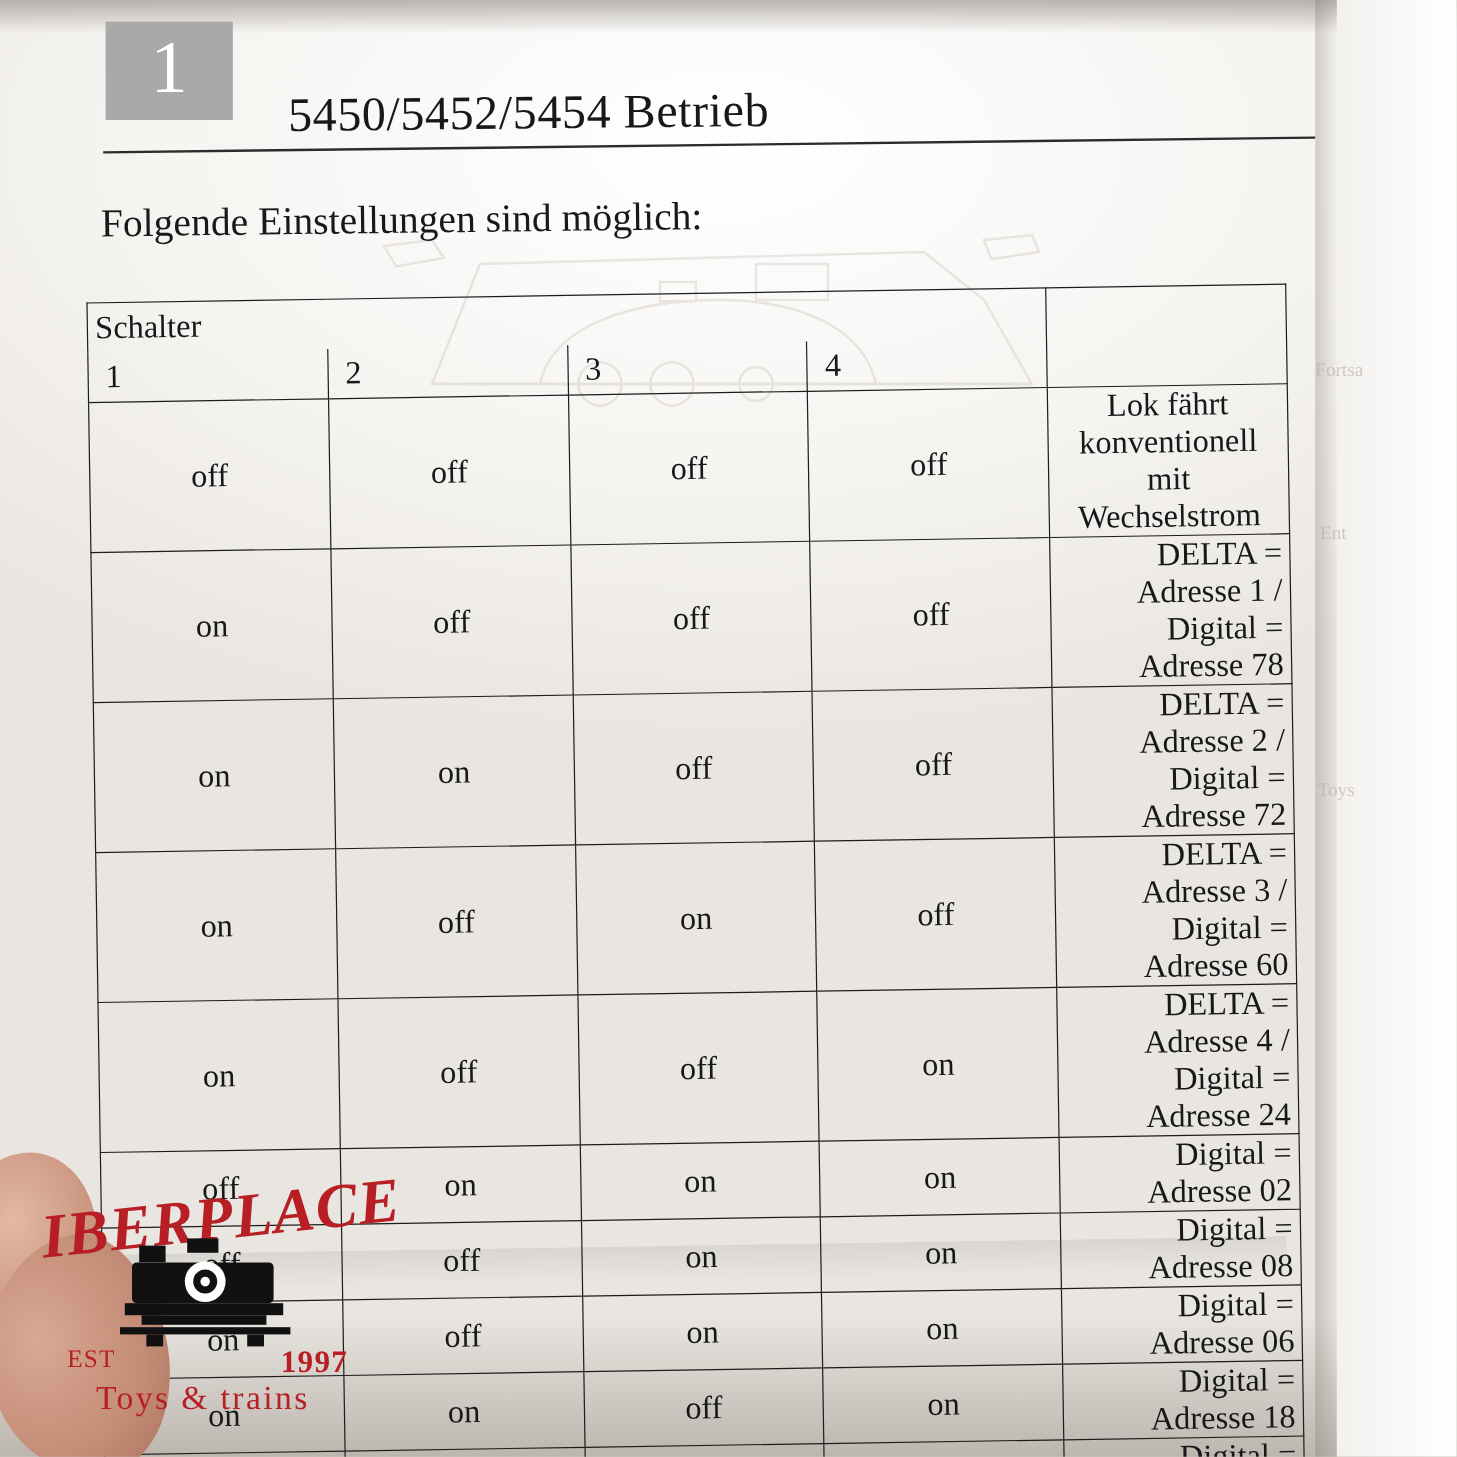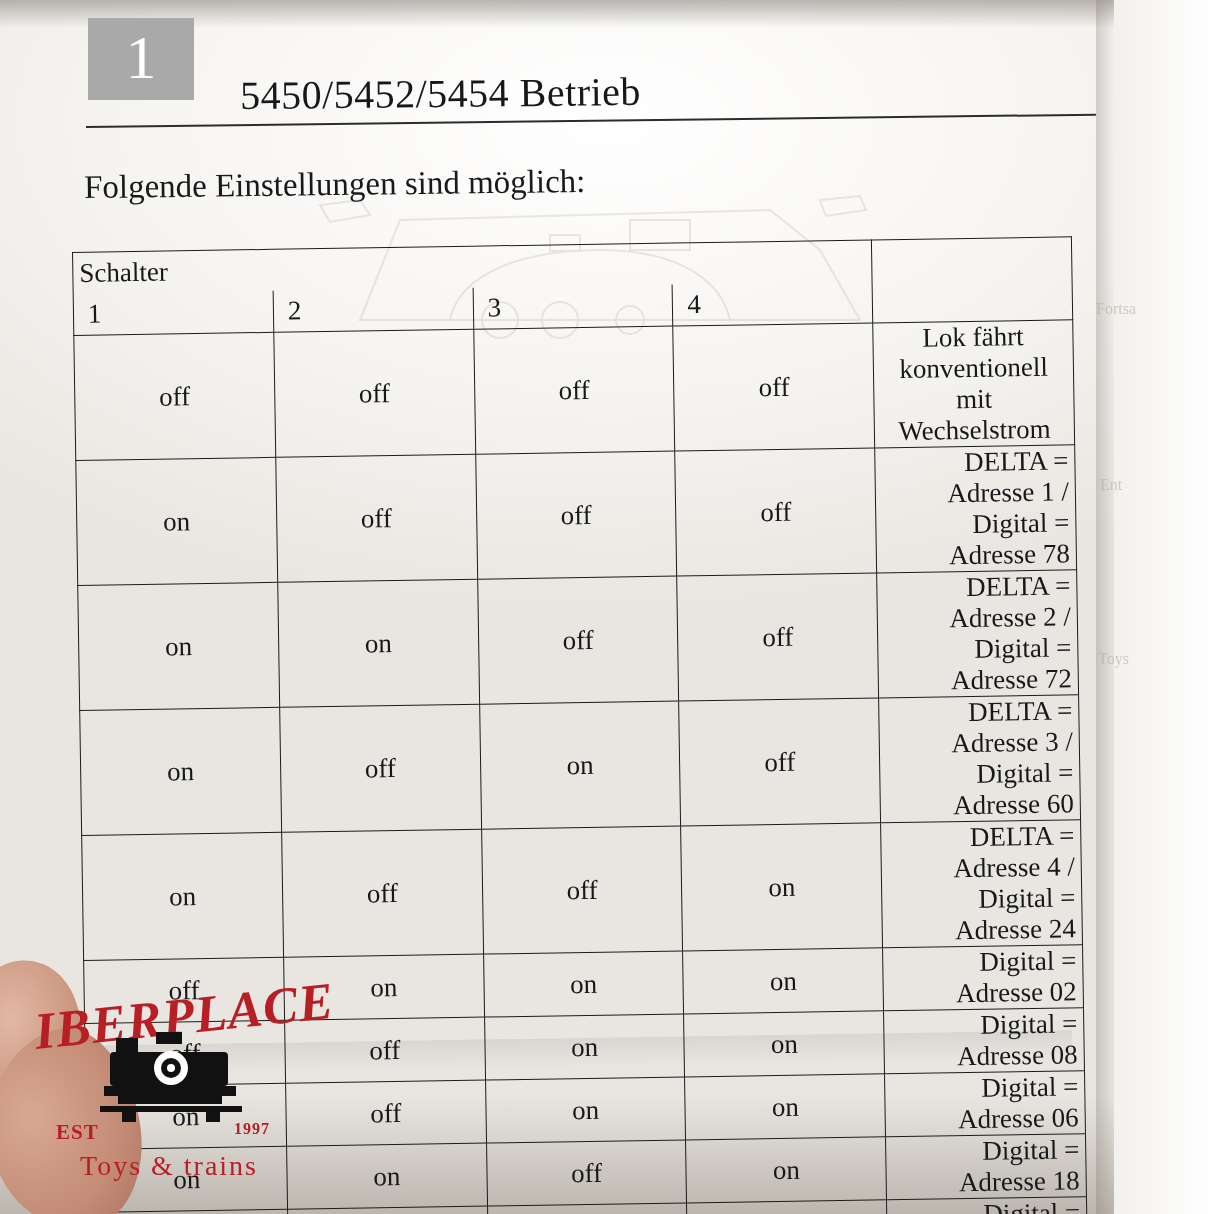--- a/index.html
+++ b/index.html
@@ -115,25 +115,25 @@
     position:absolute;left:34px;top:978px;width:270px;height:210px;
   }
   .logo .word{
     position:absolute;left:0;top:10px;width:270px;text-align:center;
     font-family:"Liberation Serif", serif;
     font-weight:bold;font-style:italic;
     font-size:52px;color:#b81f24;letter-spacing:1px;
     transform:rotate(-6deg);
   }
   .logo .est{
-    position:absolute;left:22px;top:142px;font-size:21px;font-weight:bold;color:#b81f24;
+    position:absolute;left:22px;top:142px;font-size:21px;font-weight:normal;color:#b81f24;
     letter-spacing:1px;
   }
   .logo .yr{
-    position:absolute;left:200px;top:142px;font-size:16px;font-weight:bold;color:#b81f24;
+    position:absolute;left:200px;top:142px;font-size:26px;font-weight:bold;color:#b81f24;
     letter-spacing:1px;
   }
   .logo .toys{
     position:absolute;left:0;top:172px;width:270px;text-align:center;
     font-size:28px;color:#b81f24;letter-spacing:2px;
   }
   .logo svg{position:absolute;left:62px;top:30px;}
   
   .thumb{
     position:absolute;left:-10px;top:1030px;width:150px;height:200px;
@@ -270,21 +270,21 @@
           </tr>
         </tbody>
     </table>
   </div>
 
   <div class="gutter"></div>
   <div class="right-page">
     
   </div>
   <div class="ghost" style="left:1096px;top:300px;">Fortsa</div>
-  <div class="ghost" style="left:1100px;top:476px;">Ent</div>
+  <div class="ghost" style="left:1100px;top:436px;">Ent</div>
   <div class="ghost" style="left:1098px;top:650px;">Toys</div>
 
   <div class="thumb2"></div>
   <div class="thumb"></div>
 
   <div class="logo">
     <div class="word">IBERPLACE</div>
     <svg width="150" height="120" viewBox="0 0 150 120">
       <g fill="#111">
         <rect x="20" y="30" width="22" height="14"></rect>

